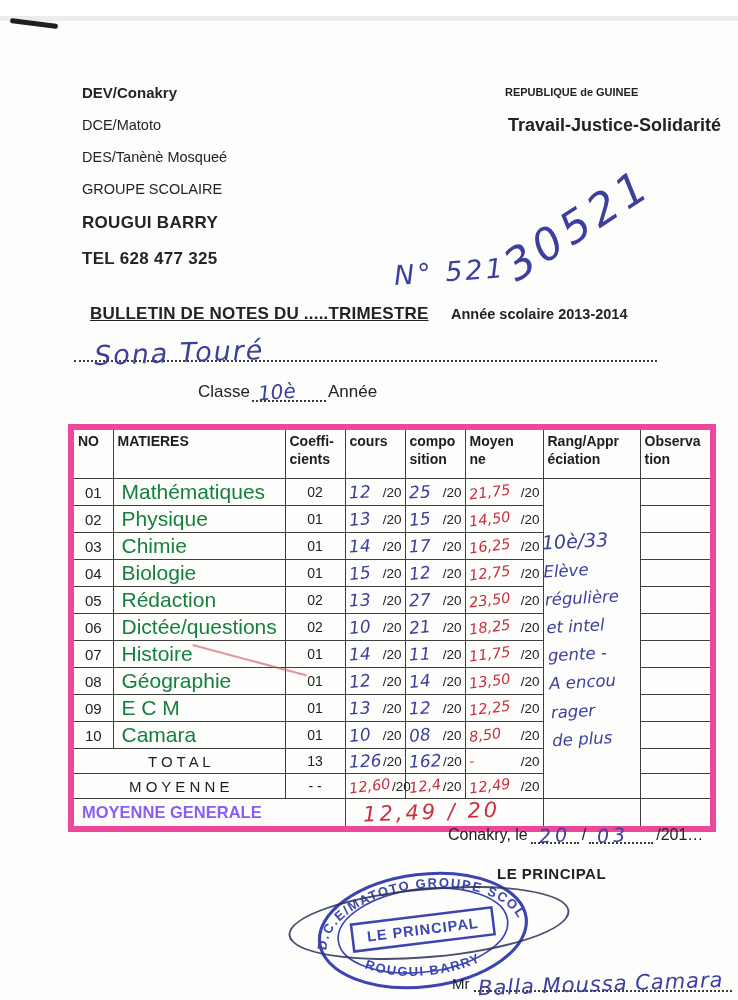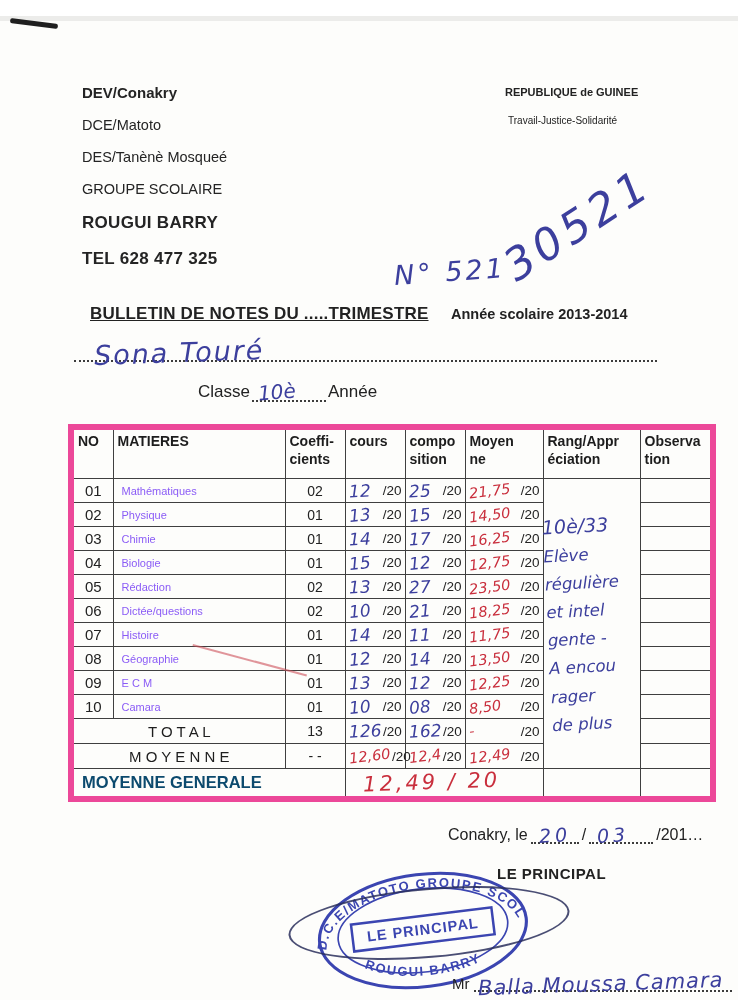--- a/index.html
+++ b/index.html
@@ -7,21 +7,21 @@
         font-family:"Liberation Sans",sans-serif;color:#222;padding-left:8px;}
   .page::before{content:"";position:absolute;left:0;top:0;width:100%;height:5px;background:#ececea;}
   .corner-mark{position:absolute;left:10px;top:5px;width:48px;height:5px;background:#1f1f1f;border-radius:2px;transform:rotate(7deg);}
   
   .hdr-left{position:absolute;left:82px;top:68px;}
   .hdr-left .l{margin-bottom:16px;font-size:14.5px;color:#242424;}
   .hdr-left .l0{font-weight:bold;font-size:15px;}
   .hdr-left .l4,.hdr-left .l5{font-weight:bold;font-size:17px;letter-spacing:.3px;}
   .hdr-right{position:absolute;left:505px;top:70px;}
   .hdr-right .r0{font-weight:bold;font-size:11px;}
-  .hdr-right .r1{font-weight:normal;font-size:10px;margin-top:17px;margin-left:3px;}
+  .hdr-right .r1{font-weight:bold;font-size:18px;margin-top:17px;margin-left:3px;}
   .hand{font-family:"DejaVu Sans",sans-serif;font-style:italic;display:inline-block;}
   .ink-b{color:#3c3f9d;} .ink-r{color:#c92f3d;}
   .num-diag{position:absolute;left:508px;top:228px;font-size:44px;letter-spacing:5px;transform:rotate(-33deg);transform-origin:0 50%;}
   .doc-num{position:absolute;left:394px;top:240px;font-size:27px;letter-spacing:3px;transform:rotate(-4deg);}
   
   .title-row{position:absolute;left:90px;top:288px;white-space:nowrap;}
   .title-main{font-weight:bold;font-size:17px;text-decoration:underline;letter-spacing:.2px;}
   .title-year{font-weight:bold;font-size:14.5px;margin-left:18px;}
   .student-row{position:absolute;left:72px;top:326px;width:585px;display:flex;align-items:flex-end;}
   .student-row .lbl{font-size:15.5px;white-space:nowrap;}
@@ -32,36 +32,36 @@
   .class-slot{width:74px;height:16px;margin:0 2px;}
   .class-slot .hand{position:absolute;left:6px;bottom:-4px;font-size:20px;transform:rotate(-5deg);}
   
   table.marks{position:absolute;left:68px;top:408px;width:642px;border-collapse:collapse;table-layout:fixed;}
   .marks td,.marks th{border:1px solid #3f3f3f;vertical-align:middle;overflow:visible;}
   table.marks{border:6px solid #ec4899;}
   .marks th{font-size:14px;text-align:left;padding:3px 4px;line-height:1.25;white-space:pre-line;vertical-align:top;height:42px;color:#1d1d1d;}
   .marks tr.dr{height:24px;}
   .marks td{font-size:15px;padding:1px 3px;}
   td.c{text-align:center;}
-  td.subj{padding-left:8px;font-size:11px;color:#8b5cf6;}
+  td.subj{padding-left:8px;font-size:21px;color:#15803d;}
   td.coeffc{font-size:14px;}
   td.score{white-space:nowrap;}
   td.score .cellflex{display:flex;justify-content:space-between;align-items:center;}
   .suffix{font-size:13.5px;color:#222;margin-left:2px;}
   .hand.b{font-size:17px;transform:rotate(-6deg);}
   tr:nth-child(even) .hand.b{transform:rotate(-3deg);}
   .hand.r{font-size:14.5px;transform:rotate(-7deg);}
   .rang-cell{vertical-align:top;padding:4px 2px 0 6px;}
   .rang-lines{transform:rotate(-3deg);font-size:16.5px;line-height:1.7;}
   .rl{display:block;font-family:"DejaVu Sans",sans-serif;font-style:italic;}
   .rl0{font-size:19px;}
   td.tlabel{text-align:center;font-size:15px;color:#1e1e1e;}
   tr.totr,tr.moyr{height:25px;}
   tr.genr{height:30px;}
-  td.glabel{font-weight:bold;font-size:16.5px;padding-left:8px;color:#0c4a6e;}
+  td.glabel{font-weight:bold;font-size:16.5px;padding-left:8px;color:#8b5cf6;}
   td.gval .hand{font-size:21px;letter-spacing:3px;transform:rotate(-2deg);margin-left:14px;}
   .redline{position:absolute;left:193px;top:628px;width:118px;border-top:2px solid rgba(205,80,90,.6);transform:rotate(15deg);transform-origin:left top;}
   
   .date-row{position:absolute;left:448px;top:810px;font-size:16px;display:flex;align-items:flex-end;}
   .d-slot{height:15px;margin:0 3px;}
   .d-slot.d1{width:48px;} .d-slot.d2{width:64px;}
   .d-slot .hand{position:absolute;bottom:-4px;left:8px;font-size:19px;letter-spacing:4px;transform:rotate(-4deg);}
   .principal-label{position:absolute;left:497px;top:849px;font-weight:bold;font-size:15px;letter-spacing:.5px;}
   .stamp{position:absolute;left:298px;top:850px;transform:rotate(-7deg);opacity:.92;}
   .st-arc{font-family:"Liberation Sans",sans-serif;font-weight:bold;font-size:12.5px;letter-spacing:1.5px;fill:#2b36ab;}

